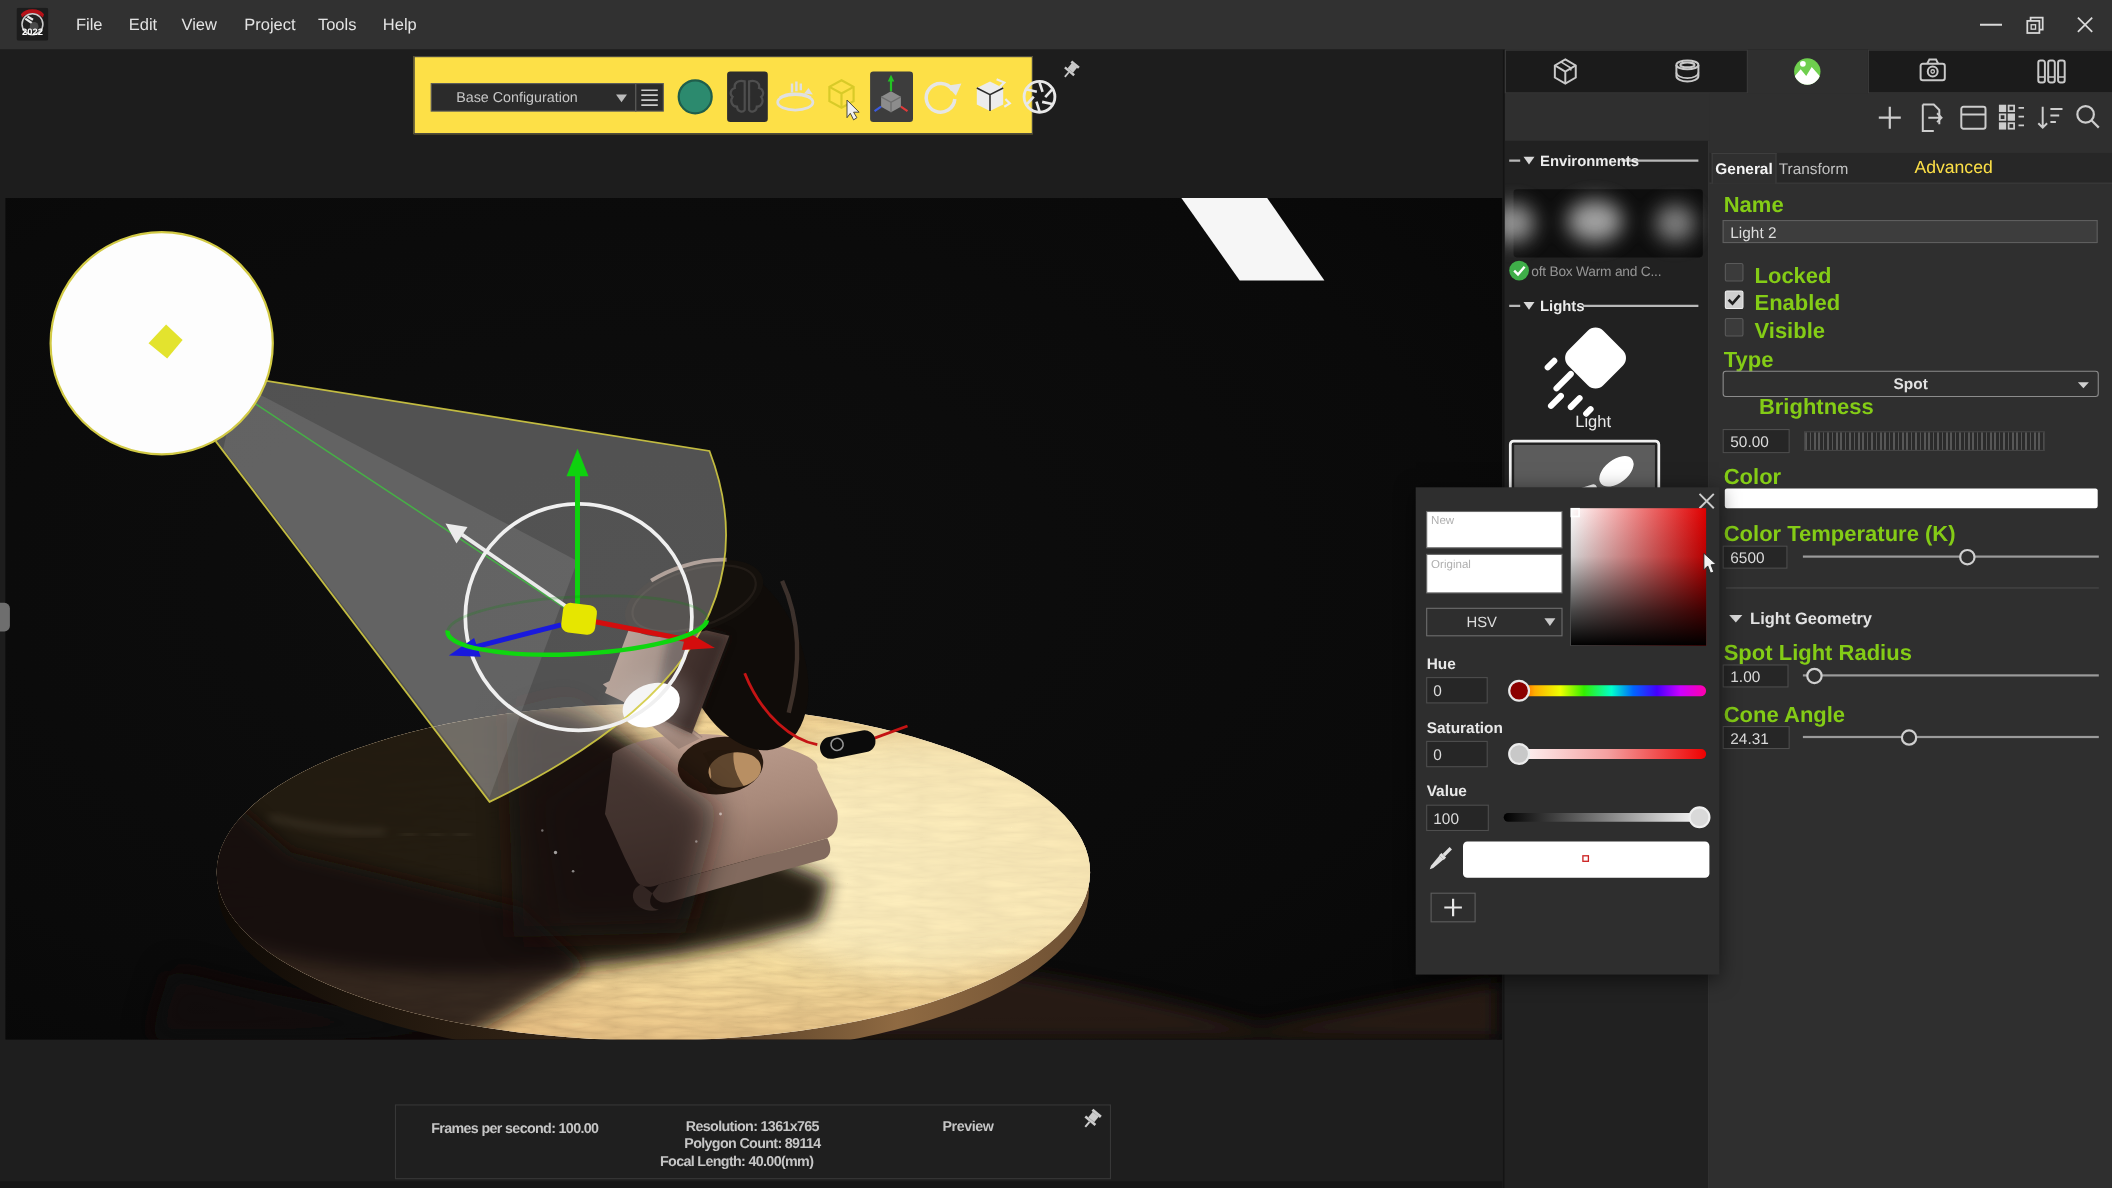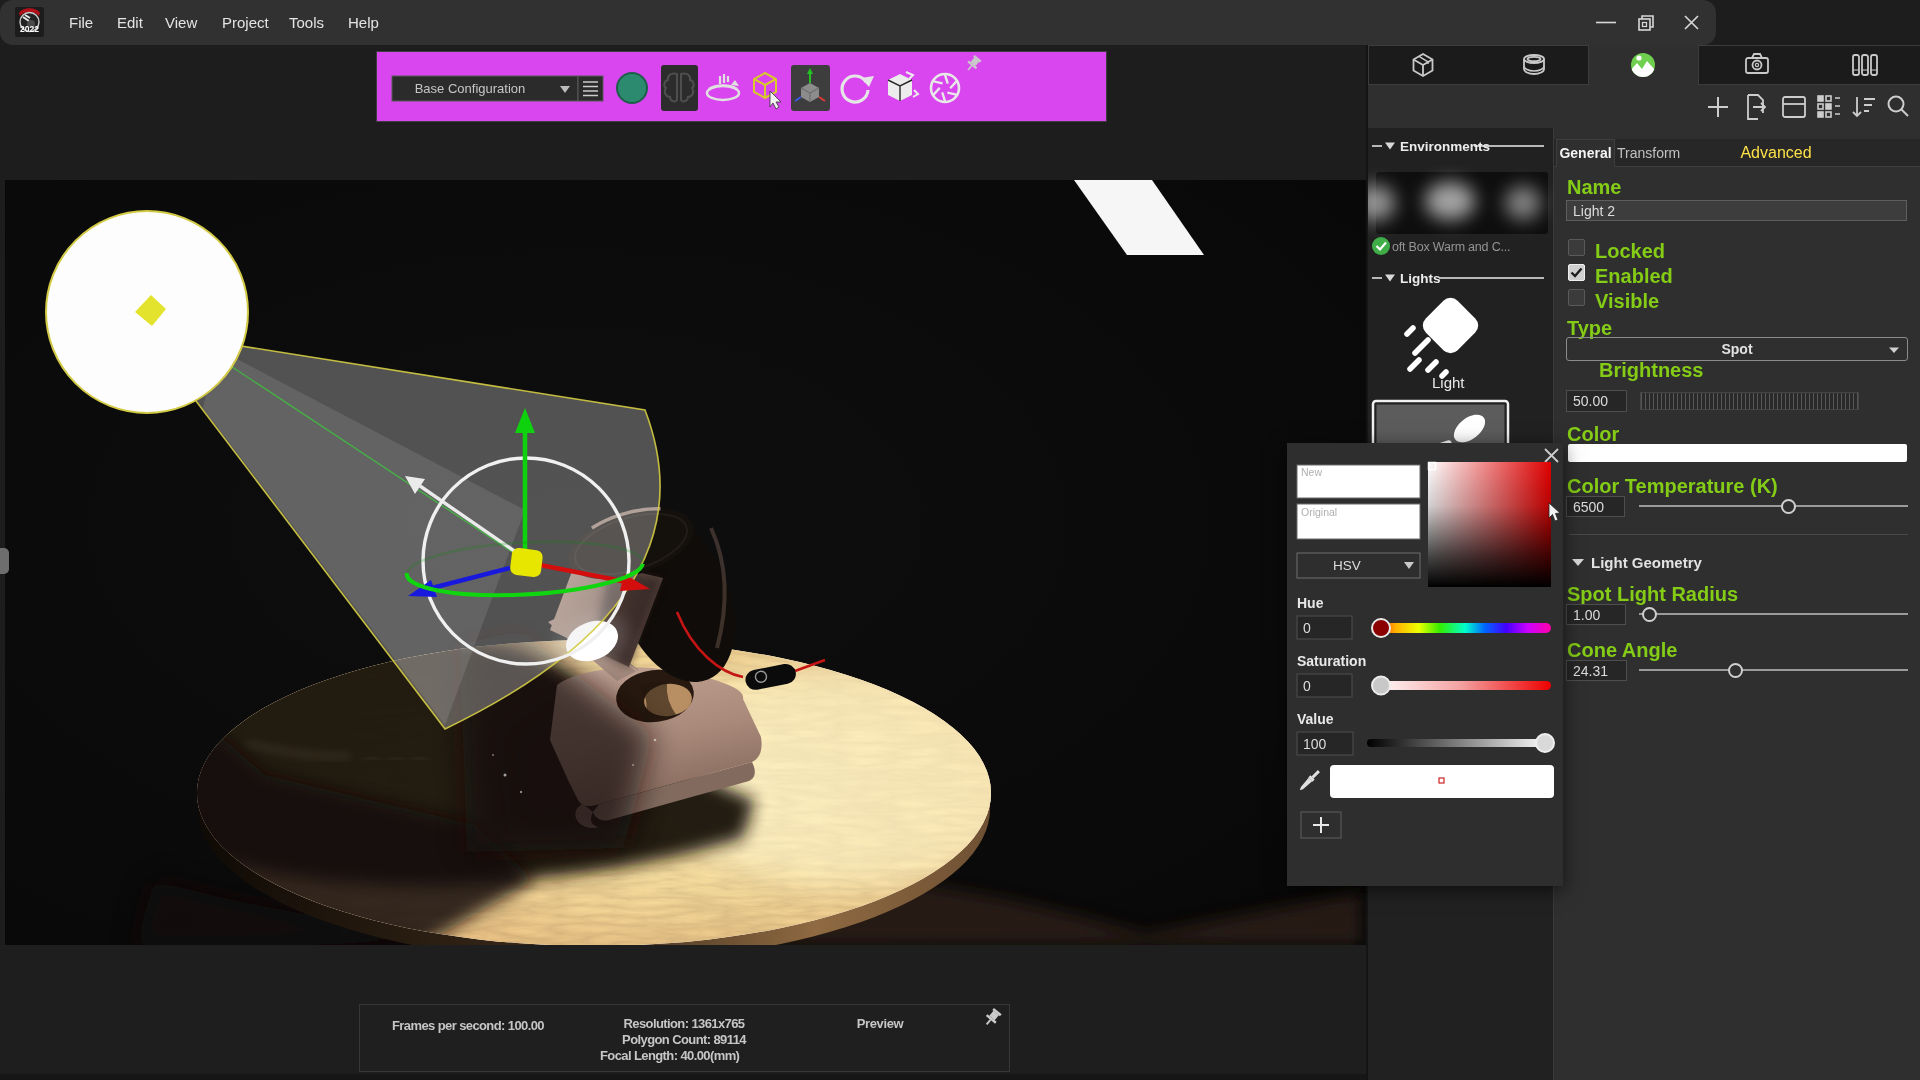--- a/index.html
+++ b/index.html
@@ -1,19 +1,19 @@
 <!DOCTYPE html>
 <html><head>
 <meta charset="utf-8">
 <style>
 * { margin:0; padding:0; box-sizing:border-box; }
 html,body { width:1920px; height:1080px; overflow:hidden; background:#1d1d1d;
   font-family:"Liberation Sans", sans-serif; }
 .abs { position:absolute; }
-#titlebar { position:absolute; left:0; top:0; width:1716px; height:45px; background:#313131;border-radius:13px; }
+#titlebar { position:absolute; left:0; top:0; width:1920px; height:45px; background:#313131; }
 #titlebar .menu { position:absolute; top:0; height:45px; line-height:45px; color:#e4e4e4; font-size:15px; }
 #appicon { position:absolute; left:15px; top:7px; width:29px; height:30px; }
 #title { position:absolute; top:0; left:700px; width:520px; text-align:center; line-height:45px; color:#ededed; font-size:15px; }
 #winbtns { position:absolute; right:0; top:0; height:45px; }
 #substrip { position:absolute; left:0; top:45px; width:1366px; height:135px; background:#1d1d1d; }
 #viewport { position:absolute; left:5px; top:180px; width:1361px; height:765px; background:#0b0b0b; }
 #bottombar { position:absolute; left:0; top:945px; width:1366px; height:135px; background:#1e1e1e; }
 #bottomedge { position:absolute; left:0; top:1074px; width:1920px; height:6px; background:#161616; }
 #lefthandle { position:absolute; left:0px; top:548px; width:9px; height:26px; background:#6e6e6e; border-radius:0 5px 5px 0; }
 
@@ -22,21 +22,21 @@
 #propcol { position:absolute; left:186px; top:40px; width:368px; height:995px; background:#2f2f2f; }
 .tabdark { position:absolute; top:0; height:40px; background:#1b1b1b; border:1px solid #3c3c3c; }
 .lbl { color:#84cc16; font-size:20px; font-weight:bold; }
 .inbox { position:absolute; background:#262626; border:1px solid #4e4e4e; color:#dcdcdc; font-size:14px; line-height:20px; padding-left:6px; }
 .sliderline { position:absolute; height:2px; background:#9b9b9b; }
 .knob { position:absolute; width:15px; height:15px; border-radius:50%; background:#2f2f2f; border:2px solid #cfcfcf; }
 .cb { position:absolute; width:17px; height:17px; background:#3b3b3b; border:1px solid #5a5a5a; border-radius:2px; }
 
 #dialog { position:absolute; left:1287px; top:443px; width:276px; height:443px; background:#2e2e2e; box-shadow:0 4px 18px rgba(0,0,0,0.6); }
 
-#toolbar { position:absolute; left:376px; top:51px; width:731px; height:71px; background:#d946ef; border:1px solid #3d3d3d; }
+#toolbar { position:absolute; left:376px; top:51px; width:563px; height:71px; background:#fde047; border:1px solid #3d3d3d; }
 
 #statusbox { position:absolute; left:359px; top:1004px; width:651px; height:68px; background:#1f1f1f; border:1px solid #373737; color:#c6c6c6; font-size:13px; font-weight:bold; }
 </style>
 </head>
 <body>
 <div id="titlebar">
   <svg id="appicon" viewBox="0 0 29 30">
     <rect x="0" y="0" width="29" height="30" rx="2" fill="#1c1c1c"></rect>
     <path d="M4,6 A12,9 0 0 1 25,6 L24,9 A11,8 0 0 0 5,9 Z" fill="#b61118"></path>
     <circle cx="14.5" cy="15" r="9.5" fill="#222222" stroke="#cccccc" stroke-width="1.4"></circle>

